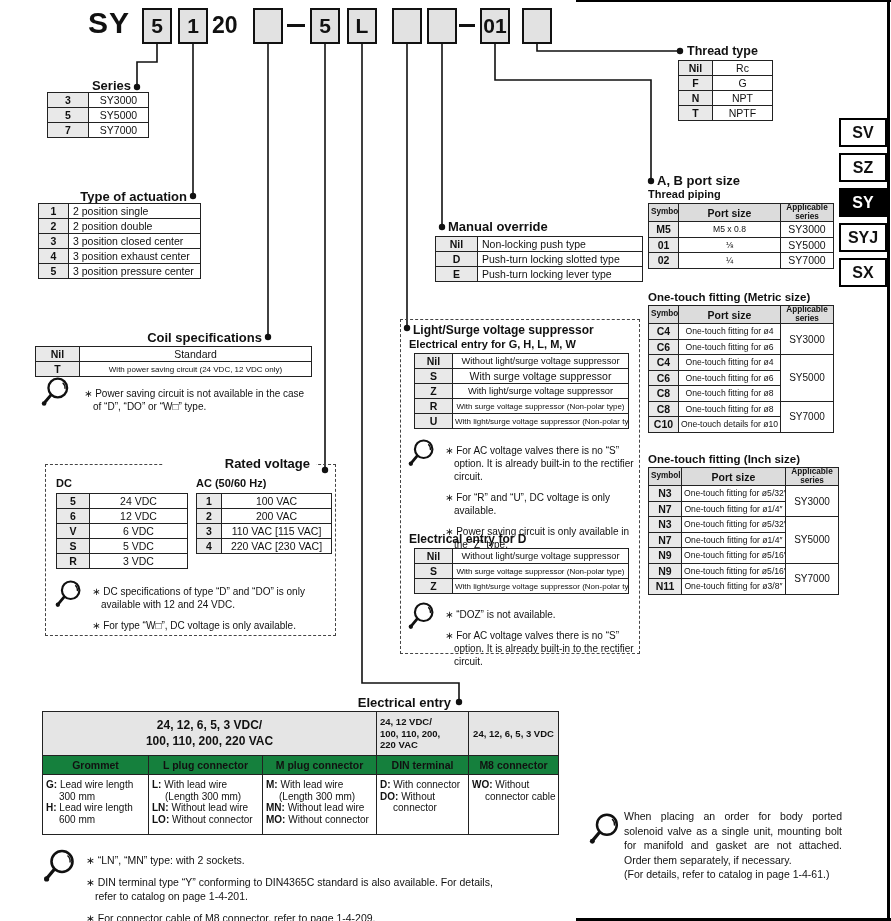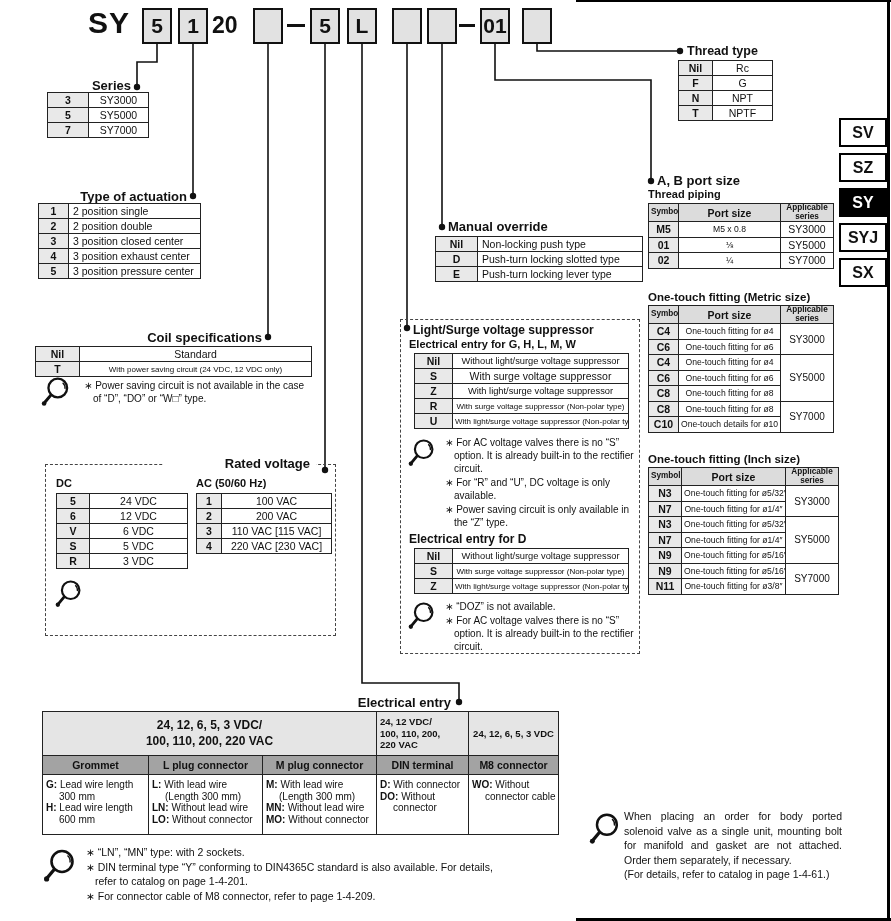--- a/index.html
+++ b/index.html
@@ -30,32 +30,32 @@
   table.ptable th.th-port { font-size:10.5px; }
   table.ptable td:nth-child(2) { font-size:8.6px; }
   table.ptable td { height:15.5px; }
   table.ptable td[rowspan] { background:#fff; font-weight:normal; font-size:10px; }
 
   .sec-title { font-weight:bold; font-size:13px; white-space:nowrap; }
   .sec-title.sm { font-size:12px; }
   .sub-title { font-weight:bold; font-size:11px; white-space:nowrap; }
 
   .note-text { font-size:10px; line-height:13px; }
-  .note-text .li { padding-left:9px; text-indent:-9px; margin-bottom:1px; }
+  .note-text .li { padding-left:9px; text-indent:-9px; margin-bottom:1px;margin-top:8px; }
 
   
   .dashbox { position:absolute; border:1.6px dashed #444; }
 
   
   table.etable { border-collapse:collapse; table-layout:fixed; border:1.5px solid #111; }
   table.etable td { border:1px solid #222; vertical-align:middle; overflow:hidden; }
   .volt-a { font-size:12px; font-weight:bold; text-align:center; white-space:pre-line; line-height:1.3; background:#e5e5e5; }
   .volt-b { font-size:9.5px; font-weight:bold; text-align:left; white-space:pre-line; padding:2px 3px; line-height:1.25; background:#e5e5e5; }
   .volt-c { font-size:9.5px; font-weight:bold; text-align:center; background:#e5e5e5; }
-  .ehead  { font-size:10.5px; font-weight:bold; text-align:center; height:19px; background:#a3a3a3; }
+  .ehead  { font-size:10.5px; font-weight:bold; text-align:center; height:19px; background:#15803d; }
   .ecell  { font-size:10px; line-height:11.5px; vertical-align:top !important; padding:4px 2px 2px 3px; }
   .ecell .li { padding-left:13px; text-indent:-13px; }
 
   
   .side-tab { position:absolute; left:839px; width:48px; height:29px; border:2px solid #000; background:#fff;
               font-weight:bold; font-size:16px; display:flex; align-items:center; justify-content:center; }
   .side-tab.active { background:#000; color:#fff; }
 
   .frame { position:absolute; background:#000; }
   svg.overlay { position:absolute; left:0; top:0; pointer-events:none; }
@@ -258,20 +258,24 @@
           <td>4</td>
           <td>220 VAC [230 VAC]</td>
         </tr>
       </tbody>
   </table>
   <div class="magwrap" style="left:8px;top:114px;width:30px;height:30px;">
     <svg width="30" height="30">
         <use href="#mag"></use>
       </svg>
   </div>
+  <div class="abs note-text" style="left:46px;top:112px;width:238px;">
+      <div class="li">∗ DC specifications of type “D” and “DO” is only available with 12 and 24 VDC.</div>
+      <div class="li">∗ For type “W□”, DC voltage is only available.</div>
+    </div>
 </div>
 
 <div class="abs" style="left:0;top:219px;">
   <div class="abs sec-title" style="left:448px;top:0;">Manual override</div>
   <table class="dtable t-left abs" style="left:435px;top:17px;width:207px;">
     <colgroup>
         <col style="width:42px">
         <col style="width:165px">
       </colgroup>
     <tbody>

